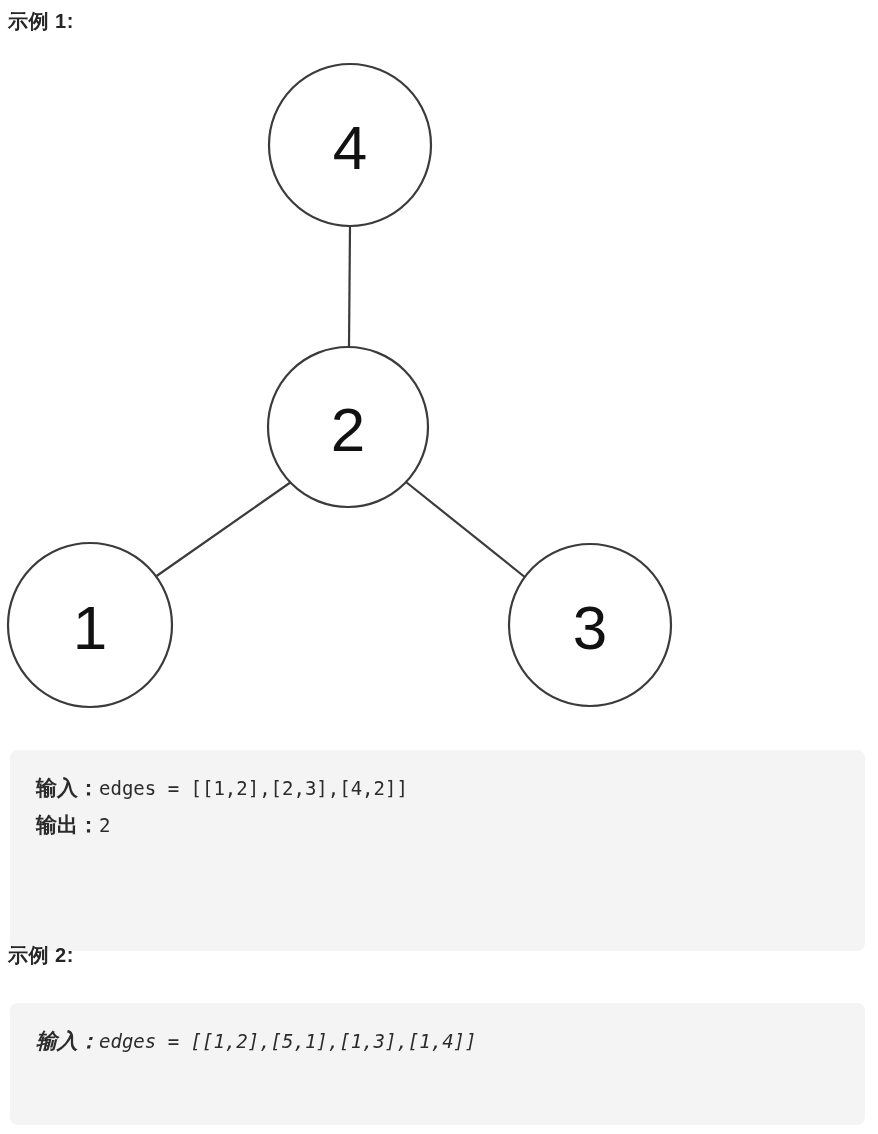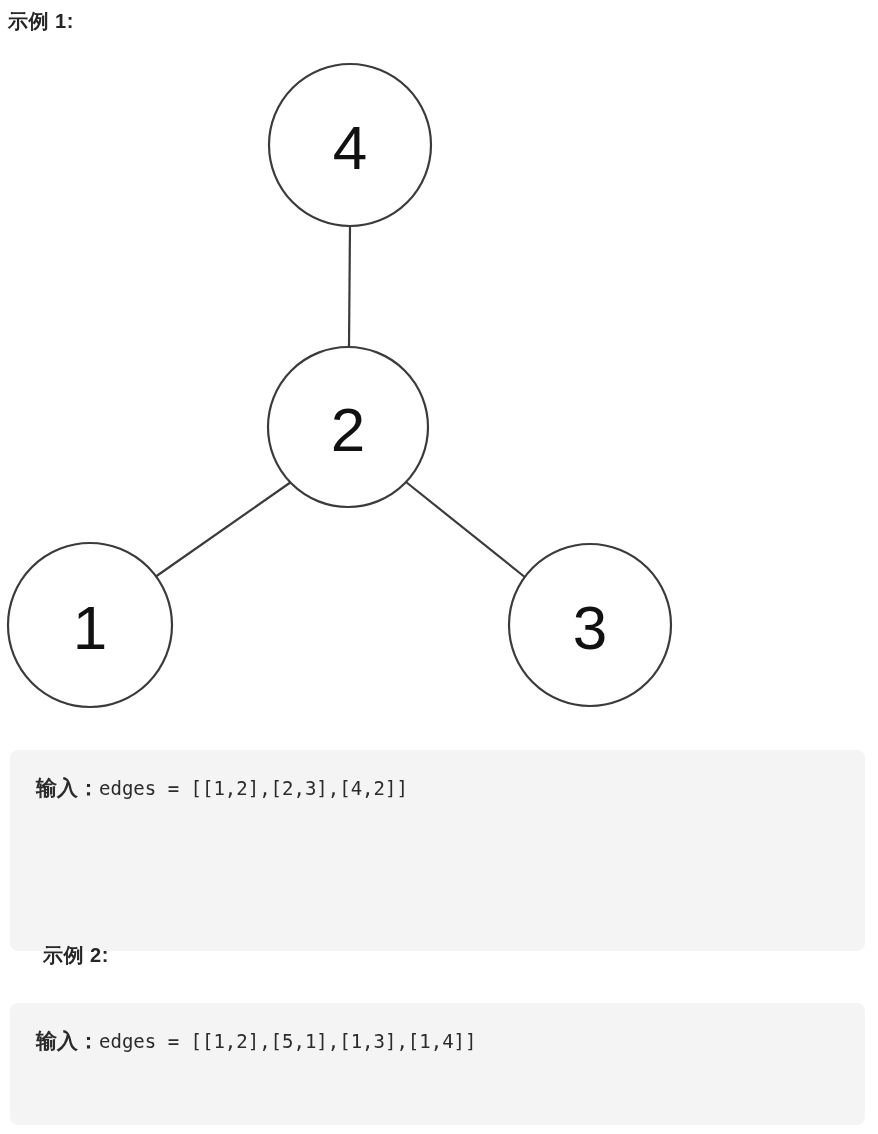--- a/index.html
+++ b/index.html
@@ -25,21 +25,21 @@
     left: 8px;
     font-family: "Liberation Sans", "DejaVu Sans", sans-serif;
     font-weight: bold;
     font-size: 20px;
     line-height: 26px;
     color: #262626;
     letter-spacing: 0.5px;
     white-space: nowrap;
   }
   #heading-1 { top: 8px; }
-  #heading-2 { top: 942px; margin-left: 35px; }
+  #heading-2 { top: 942px; }
 
   .graph-figure {
     position: absolute;
     left: 0px;
     top: 48px;
     width: 700px;
     height: 670px;
   }
   .graph-figure svg {
     display: block;
@@ -65,21 +65,21 @@
   .code-block {
     position: absolute;
     left: 10px;
     width: 855px;
     box-sizing: border-box;
     background: #f4f4f4;
     border-radius: 8px;
     padding: 20px 26px 24px 26px;
   }
   #code-block-1 { top: 750px; height: 201px; }
-  #code-block-2 { top: 1003px; height: 122px; }
+  #code-block-2 { top: 1003px; height: 122px; font-style: italic; }
 
   .code-line {
     font-family: "Liberation Serif", "DejaVu Serif", serif;
     font-size: 21px;
     line-height: 37px;
     color: #2b2b2b;
     white-space: pre-wrap;
     word-break: break-word;
   }
   .code-line .label {
@@ -121,20 +121,21 @@
         <g>
           <circle class="node-circle" cx="590" cy="577" r="81"></circle>
           <text class="node-label" x="590" y="579">3</text>
         </g>
       </g>
     </svg>
   </div>
 
   <div class="code-block" id="code-block-1">
     <div class="code-line"><span class="label">输入：</span><span class="mono">edges = [[1,2],[2,3],[4,2]]</span></div>
+    <div class="code-line"><span class="label">输出：</span><span class="mono">2</span></div>
   </div>
 
   <div class="example-heading" id="heading-2">示例 2:</div>
 
   <div class="code-block" id="code-block-2">
     <div class="code-line"><span class="label">输入：</span><span class="mono">edges = [[1,2],[5,1],[1,3],[1,4]]</span></div>
   </div>
 
 </div>
 

